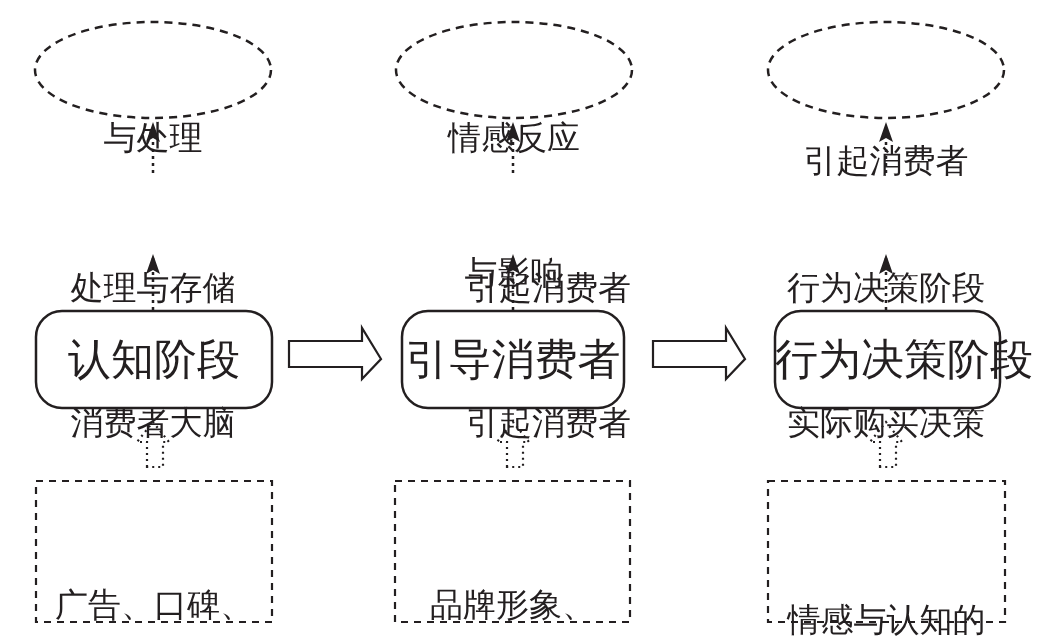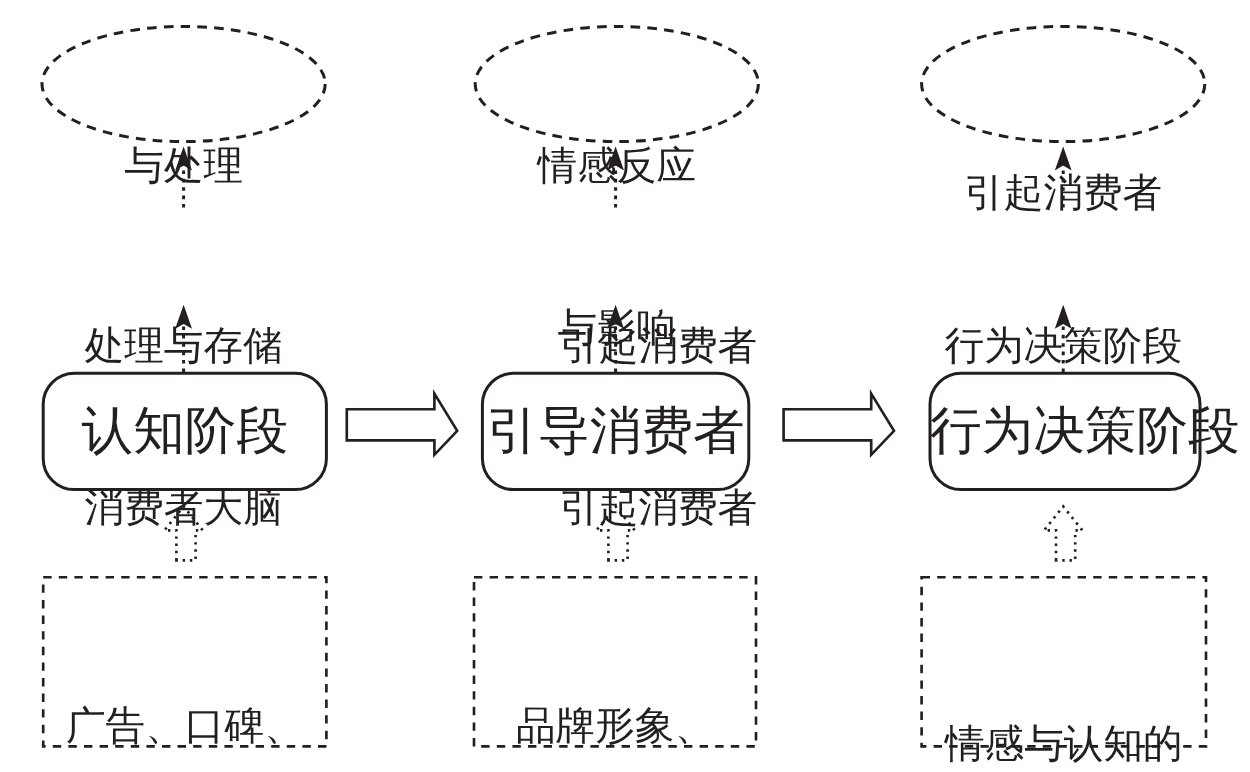--- a/index.html
+++ b/index.html
@@ -78,18 +78,19 @@
   <div>品牌形象、</div>
   
   
 </div>
 
 <div class="txt" style="left:768px; top:48px; width:236px;">
   <div>引起消费者</div>
 </div>
 <div class="txt" style="left:768px; top:175px; width:236px;">
   <div>行为决策阶段</div>
+  <div>实际购买决策</div>
 </div>
 <div class="txt stage-label" style="left:775px; top:337px; width:245px;">行为决策阶段</div>
 <div class="txt" style="left:768px; top:507px; width:237px;">
   <div>情感与认知的</div>
   
 </div>
 
 </body></html>

